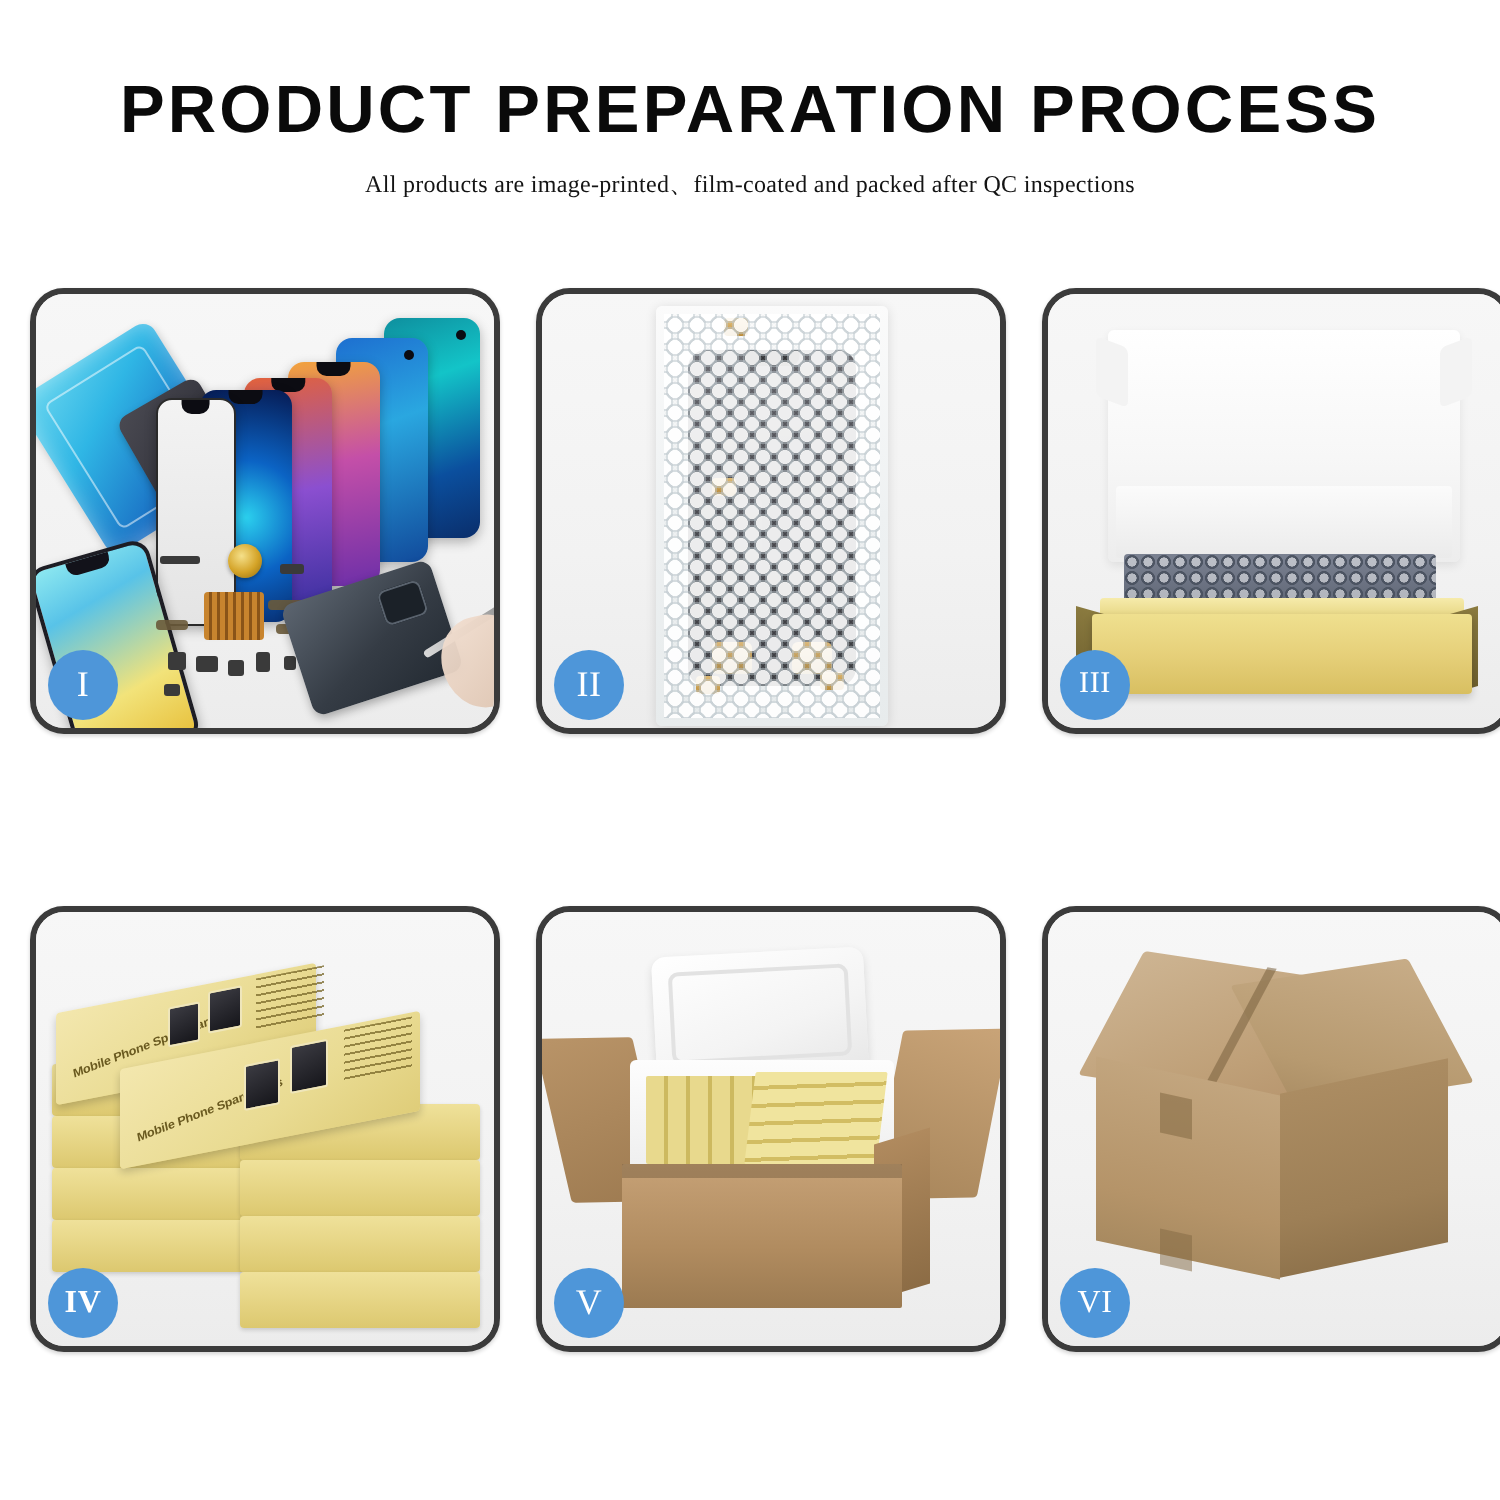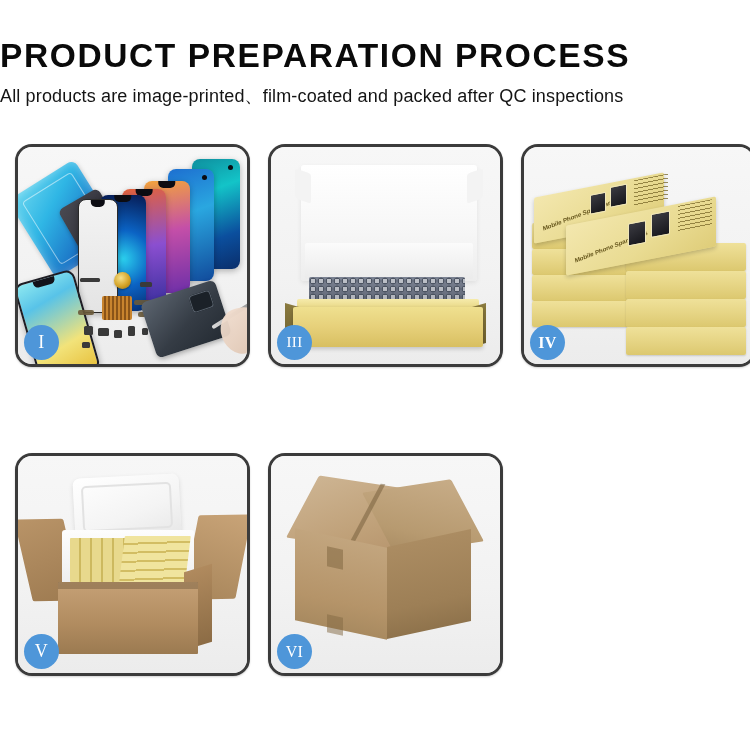--- a/index.html
+++ b/index.html
@@ -18,36 +18,37 @@
     height: 750px;
     background: #ffffff;
   }
 
   
   .header {
     position: absolute;
     top: 38px;
     left: 0;
     width: 750px;
+    text-align: center;
   }
 
   .title {
     font-family: "Liberation Sans", sans-serif;
     font-size: 33.5px;
     font-weight: 700;
     letter-spacing: 1.6px;
     color: #0a0a0a;
     line-height: 1.1;
     white-space: nowrap;
   }
 
   .subtitle {
     margin-top: 9px;
-    font-family: Liberation Sans, sans-serif;
-    font-size: 18px;
+    font-family: Liberation Serif, serif;
+    font-size: 12px;
     font-weight: 400;
     letter-spacing: 0.15px;
     color: #141414;
     white-space: nowrap;
   }
 
   
   .grid {
     position: absolute;
     top: 144px;
@@ -501,20 +502,37 @@
           <div class="p1-flex" style="left:0px;  top:40px; width:16px; height:5px;"></div>
         </div>
 
         <div class="p1-backcover"></div>
         <div class="p1-tool"></div>
         <div class="p1-hand"></div>
       </div>
       <div class="badge">I</div>
     </div>
 
+    <div class="panel">
+      <div class="panel-stage">
+        <div class="p2-bag">
+          <div class="p2-screen">
+            <div class="p2-cable"></div>
+            <div class="p2-conn" style="left:12px;"></div>
+            <div class="p2-conn" style="right:12px;"></div>
+          </div>
+          <div class="p2-tape" style="left:34px; top:6px;"></div>
+          <div class="p2-tape" style="left:28px; top:86px;"></div>
+          <div class="p2-tape" style="left:20px; bottom:16px;"></div>
+          <div class="p2-tape" style="right:22px; bottom:18px;"></div>
+          <div class="p2-bubbles"></div>
+        </div>
+      </div>
+      <div class="badge">II</div>
+    </div>
 
     <div class="panel">
       <div class="panel-stage">
         <div class="p3-lid"></div>
         <div class="p3-foamband"></div>
         <div class="p3-contents"></div>
         <div class="p3-box-rim"></div>
         <div class="p3-box-left"></div>
         <div class="p3-box-right"></div>
         <div class="p3-box-front"></div>

